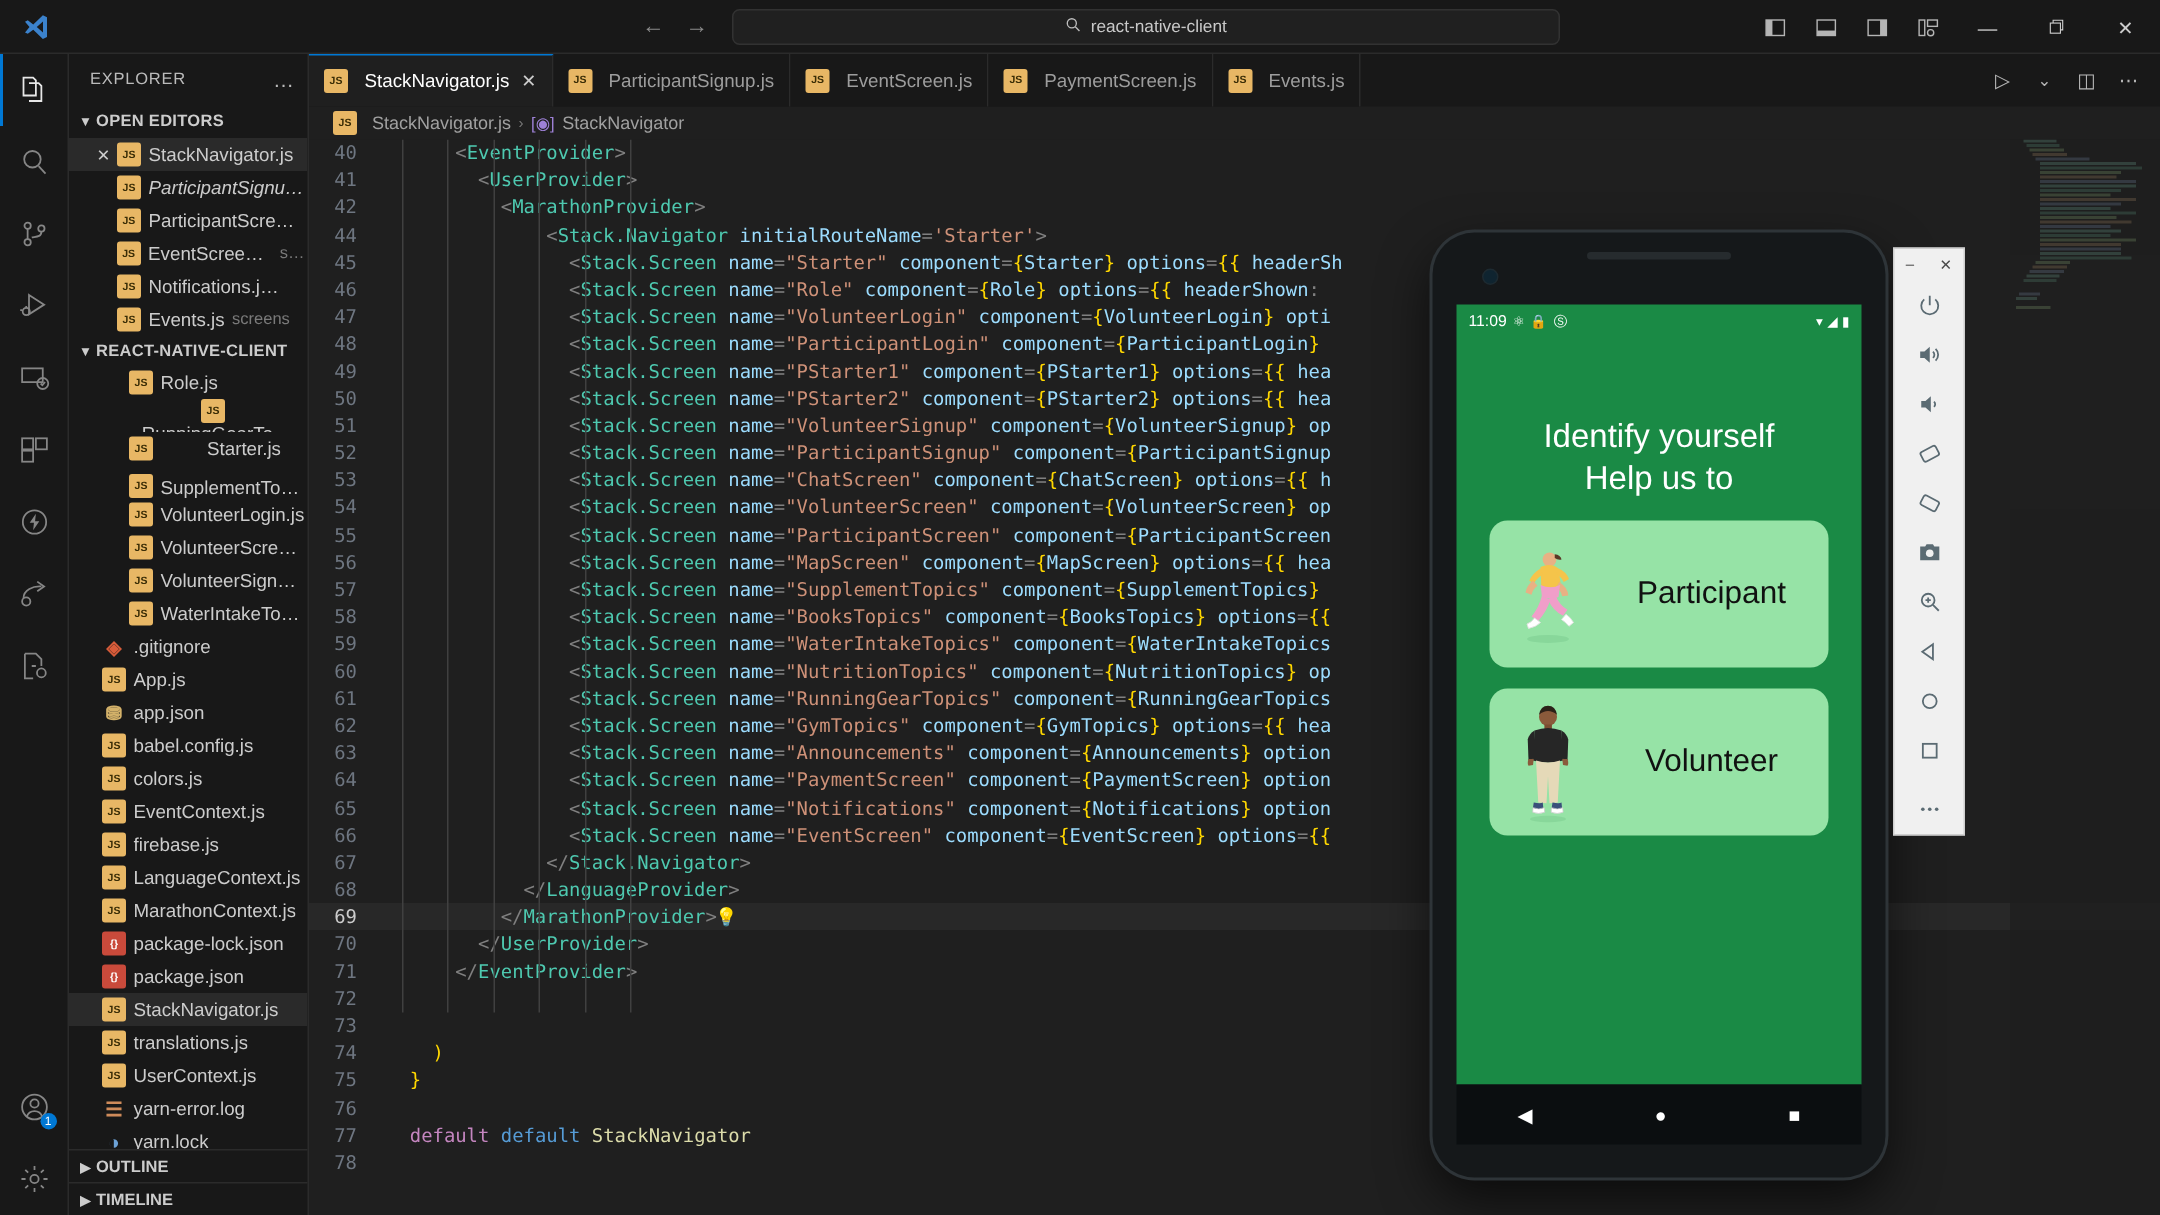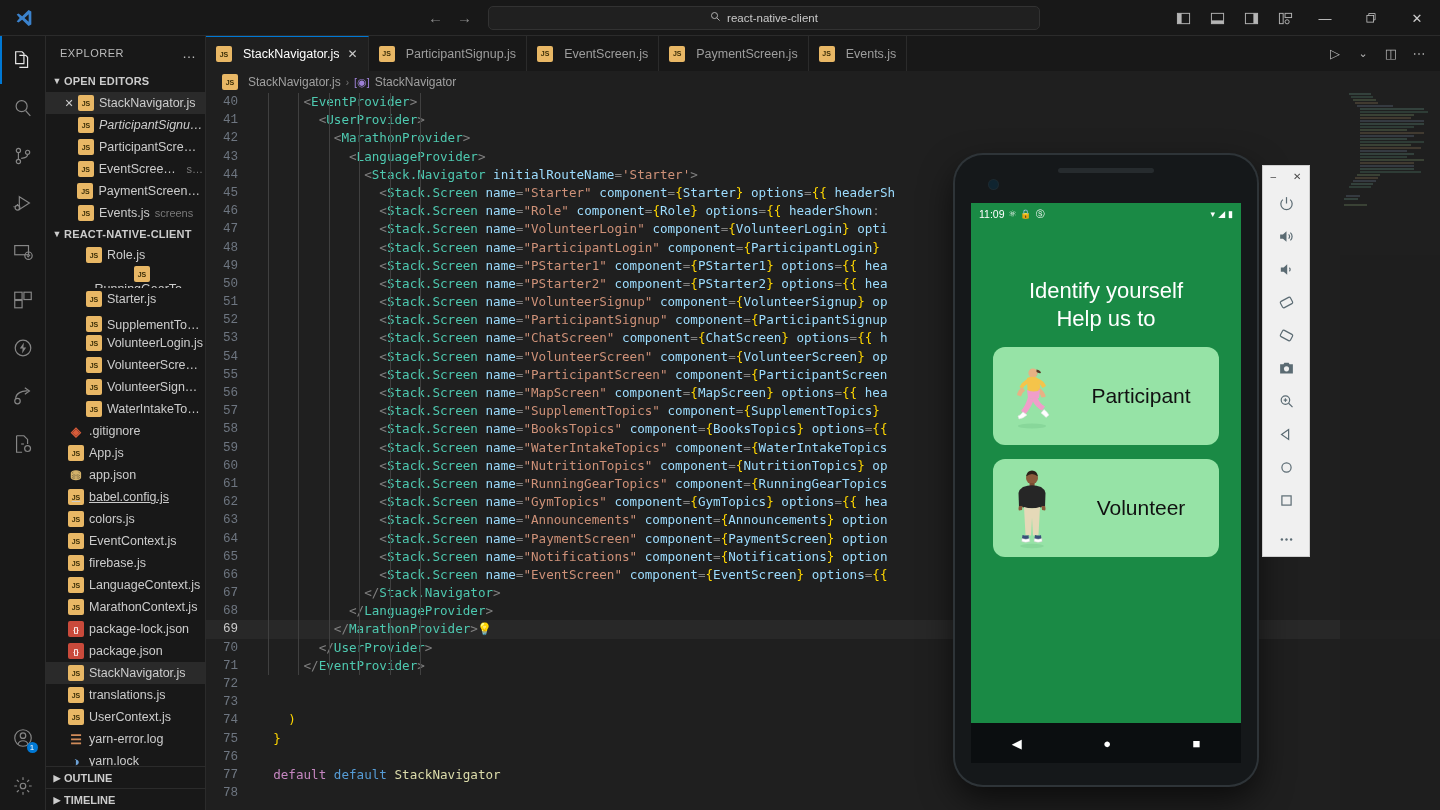--- a/index.html
+++ b/index.html
@@ -72,21 +72,21 @@
 
   #breadcrumb { height:22px; display:flex; align-items:center; gap:5px; font-size:12px;
     color:#a0a0a0; padding-left:16px; background:#1f1f1f; }
   #breadcrumb .sep { color:#777; font-size:10px; }
   #breadcrumb .sym { color:#9d80d6; font-size:11px; }
 
   #codearea { flex:1; position:relative; overflow:hidden; background:#1f1f1f;
     font-family:"DejaVu Sans Mono", monospace; font-size:12.6px; line-height:18.2px; }
   .cline { height:18.2px; display:flex; white-space:pre; }
   .cline.cur { background:#282828; }
-  .gut { width:52px; flex:0 0 52px; text-align:right; padding-right:20px; color:#6e7681;font-family:Liberation Mono, monospace; }
+  .gut { width:52px; flex:0 0 52px; text-align:right; padding-right:20px; color:#6e7681; }
   .cline.cur .gut { color:#cccccc; }
   .bulb { position:absolute; left:271px; font-size:12px; }
   .code { position:relative; }
   .tok-tag { color:#4ec9b0; }
   .tok-punct { color:#808080; }
   .tok-attr { color:#9cdcfe; }
   .tok-str { color:#ce9178; }
   .tok-brace { color:#ffd700; }
   .tok-var { color:#9cdcfe; }
   .tok-kw { color:#c586c0; }
@@ -298,21 +298,21 @@
         </div>
         <div class="row" style="padding-left: 14px;">
           <span class="spacer18"></span>
           <span class="fi js">JS</span>
           <span class="lbl">EventScreen.js</span>
           <span class="sub">s…</span>
         </div>
         <div class="row" style="padding-left: 14px;">
           <span class="spacer18"></span>
           <span class="fi js">JS</span>
-          <span class="lbl">PaymentScreen.j…</span>
+          <span class="lbl">Notifications.j…</span>
         </div>
         <div class="row" style="padding-left: 14px;">
           <span class="spacer18"></span>
           <span class="fi js">JS</span>
           <span class="lbl">Events.js</span>
           <span class="sub">screens</span>
         </div>
       </div>
 
     <div class="sect-header">
@@ -321,21 +321,21 @@
     </div>
     <div id="project-list" class="tree">
         <div class="row" style="padding-left: 40px;">
           <span class="fi js">JS</span>
           <span class="lbl">Role.js</span>
         </div>
         <div class="row" style="padding-left: 40px; flex-direction: column;">
           <span class="fi js">JS</span>
           <span class="lbl">RunningGearTo…</span>
         </div>
-        <div class="row" style="padding-left: 40px;">
+        <div class="row" style="padding-left: 40px; gap: 31px;">
           <span class="fi js">JS</span>
           <span class="lbl">Starter.js</span>
         </div>
         <div class="row" style="padding-left: 40px; align-items: flex-end;">
           <span class="fi js">JS</span>
           <span class="lbl">SupplementTopi…</span>
         </div>
         <div class="row" style="padding-left: 40px;">
           <span class="fi js">JS</span>
           <span class="lbl">VolunteerLogin.js</span>
@@ -357,21 +357,21 @@
           <span class="lbl">.gitignore</span>
         </div>
         <div class="row" style="padding-left: 22px;">
           <span class="fi js">JS</span>
           <span class="lbl">App.js</span>
         </div>
         <div class="row" style="padding-left: 22px;">
           <span class="fi db">⛃</span>
           <span class="lbl">app.json</span>
         </div>
-        <div class="row" style="padding-left: 22px; text-decoration: underline;">
+        <div class="row" style="padding-left: 22px;">
           <span class="fi js">JS</span>
           <span class="lbl">babel.config.js</span>
         </div>
         <div class="row" style="padding-left: 22px;">
           <span class="fi js">JS</span>
           <span class="lbl">colors.js</span>
         </div>
         <div class="row" style="padding-left: 22px;">
           <span class="fi js">JS</span>
           <span class="lbl">EventContext.js</span>
@@ -469,21 +469,20 @@
       <span class="sep">›</span>
       <span class="sym">[◉]</span>
       <span>StackNavigator</span>
     </div>
 
     <div id="codearea">
       <div id="code-lines">
           <div class="cline"><span class="gut">40</span><span class="code">      <span class="tok-punct">&lt;</span><span class="tok-tag">EventProvider</span><span class="tok-punct">&gt;</span></span></div>
           <div class="cline"><span class="gut">41</span><span class="code">        <span class="tok-punct">&lt;</span><span class="tok-tag">UserProvider</span><span class="tok-punct">&gt;</span></span></div>
           <div class="cline"><span class="gut">42</span><span class="code">          <span class="tok-punct">&lt;</span><span class="tok-tag">MarathonProvider</span><span class="tok-punct">&gt;</span></span></div>
-          <div class="cline"><span class="gut">43</span><span class="code">            <span class="tok-punct">&lt;</span><span class="tok-tag">LanguageProvider</span><span class="tok-punct">&gt;</span></span></div>
           <div class="cline"><span class="gut">44</span><span class="code">              <span class="tok-punct">&lt;</span><span class="tok-tag">Stack.Navigator</span> <span class="tok-attr">initialRouteName</span><span class="tok-punct">=</span><span class="tok-str">'Starter'</span><span class="tok-punct">&gt;</span></span></div>
           <div class="cline"><span class="gut">45</span><span class="code">                <span class="tok-punct">&lt;</span><span class="tok-tag">Stack.Screen</span> <span class="tok-attr">name</span><span class="tok-punct">=</span><span class="tok-str">"Starter"</span> <span class="tok-attr">component</span><span class="tok-punct">=</span><span class="tok-brace">{</span><span class="tok-var">Starter</span><span class="tok-brace">}</span> <span class="tok-attr">options</span><span class="tok-punct">=</span><span class="tok-brace">{{</span> <span class="tok-var">headerSh</span></span></div>
           <div class="cline"><span class="gut">46</span><span class="code">                <span class="tok-punct">&lt;</span><span class="tok-tag">Stack.Screen</span> <span class="tok-attr">name</span><span class="tok-punct">=</span><span class="tok-str">"Role"</span> <span class="tok-attr">component</span><span class="tok-punct">=</span><span class="tok-brace">{</span><span class="tok-var">Role</span><span class="tok-brace">}</span> <span class="tok-attr">options</span><span class="tok-punct">=</span><span class="tok-brace">{{</span> <span class="tok-var">headerShown</span><span class="tok-punct">:</span></span></div>
           <div class="cline"><span class="gut">47</span><span class="code">                <span class="tok-punct">&lt;</span><span class="tok-tag">Stack.Screen</span> <span class="tok-attr">name</span><span class="tok-punct">=</span><span class="tok-str">"VolunteerLogin"</span> <span class="tok-attr">component</span><span class="tok-punct">=</span><span class="tok-brace">{</span><span class="tok-var">VolunteerLogin</span><span class="tok-brace">}</span> <span class="tok-attr">opti</span></span></div>
           <div class="cline"><span class="gut">48</span><span class="code">                <span class="tok-punct">&lt;</span><span class="tok-tag">Stack.Screen</span> <span class="tok-attr">name</span><span class="tok-punct">=</span><span class="tok-str">"ParticipantLogin"</span> <span class="tok-attr">component</span><span class="tok-punct">=</span><span class="tok-brace">{</span><span class="tok-var">ParticipantLogin</span><span class="tok-brace">}</span></span></div>
           <div class="cline"><span class="gut">49</span><span class="code">                <span class="tok-punct">&lt;</span><span class="tok-tag">Stack.Screen</span> <span class="tok-attr">name</span><span class="tok-punct">=</span><span class="tok-str">"PStarter1"</span> <span class="tok-attr">component</span><span class="tok-punct">=</span><span class="tok-brace">{</span><span class="tok-var">PStarter1</span><span class="tok-brace">}</span> <span class="tok-attr">options</span><span class="tok-punct">=</span><span class="tok-brace">{{</span> <span class="tok-var">hea</span></span></div>
           <div class="cline"><span class="gut">50</span><span class="code">                <span class="tok-punct">&lt;</span><span class="tok-tag">Stack.Screen</span> <span class="tok-attr">name</span><span class="tok-punct">=</span><span class="tok-str">"PStarter2"</span> <span class="tok-attr">component</span><span class="tok-punct">=</span><span class="tok-brace">{</span><span class="tok-var">PStarter2</span><span class="tok-brace">}</span> <span class="tok-attr">options</span><span class="tok-punct">=</span><span class="tok-brace">{{</span> <span class="tok-var">hea</span></span></div>
           <div class="cline"><span class="gut">51</span><span class="code">                <span class="tok-punct">&lt;</span><span class="tok-tag">Stack.Screen</span> <span class="tok-attr">name</span><span class="tok-punct">=</span><span class="tok-str">"VolunteerSignup"</span> <span class="tok-attr">component</span><span class="tok-punct">=</span><span class="tok-brace">{</span><span class="tok-var">VolunteerSignup</span><span class="tok-brace">}</span> <span class="tok-attr">op</span></span></div>
           <div class="cline"><span class="gut">52</span><span class="code">                <span class="tok-punct">&lt;</span><span class="tok-tag">Stack.Screen</span> <span class="tok-attr">name</span><span class="tok-punct">=</span><span class="tok-str">"ParticipantSignup"</span> <span class="tok-attr">component</span><span class="tok-punct">=</span><span class="tok-brace">{</span><span class="tok-var">ParticipantSignup</span></span></div>
           <div class="cline"><span class="gut">53</span><span class="code">                <span class="tok-punct">&lt;</span><span class="tok-tag">Stack.Screen</span> <span class="tok-attr">name</span><span class="tok-punct">=</span><span class="tok-str">"ChatScreen"</span> <span class="tok-attr">component</span><span class="tok-punct">=</span><span class="tok-brace">{</span><span class="tok-var">ChatScreen</span><span class="tok-brace">}</span> <span class="tok-attr">options</span><span class="tok-punct">=</span><span class="tok-brace">{{</span> <span class="tok-var">h</span></span></div>

